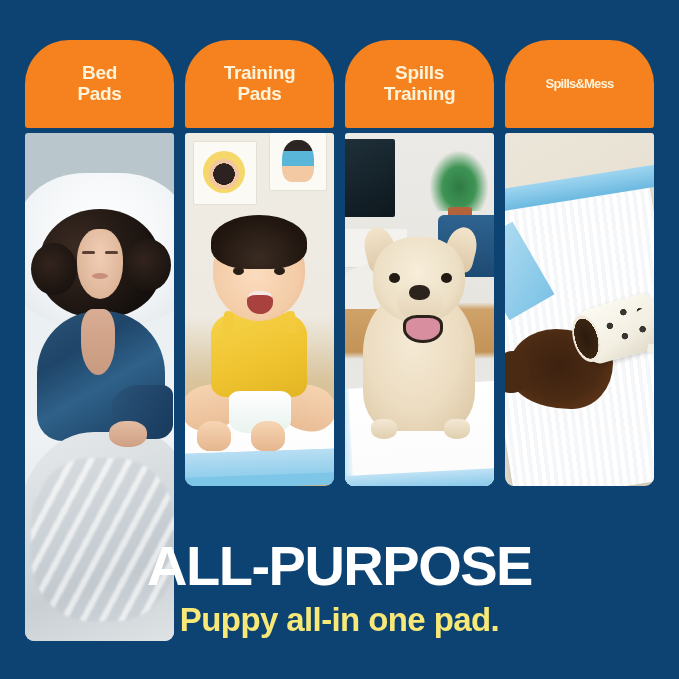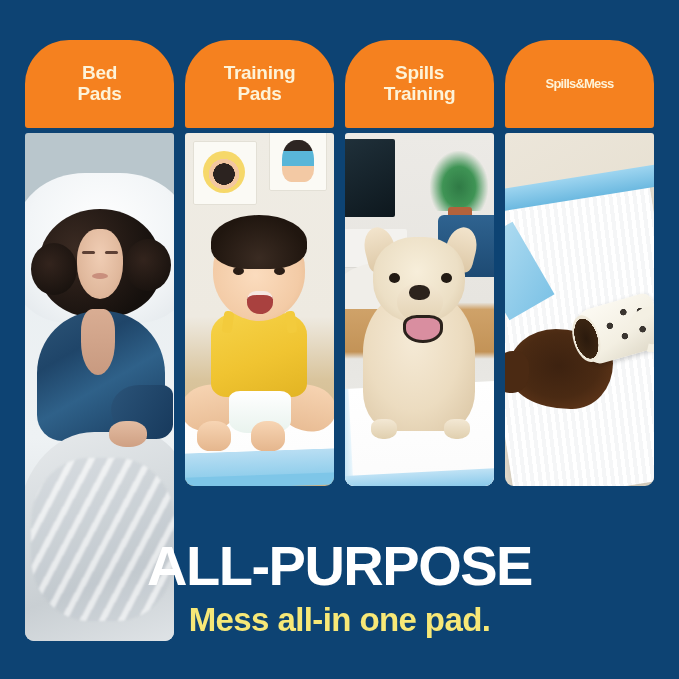--- a/index.html
+++ b/index.html
@@ -381,16 +381,16 @@
       <div class="stain"></div>
       <div class="mug">
         <div class="floral"></div>
         <div class="handle"></div>
       </div>
     </div>
   </div>
 
   <div class="headline" style="top:538px;text-align:center;">
     <div class="headline-main">ALL-PURPOSE</div>
-    <div class="headline-sub">Mess all-in one pad.</div>
+    <div class="headline-sub">Puppy all-in one pad.</div>
   </div>
 
 </div>
 
 </body></html>

